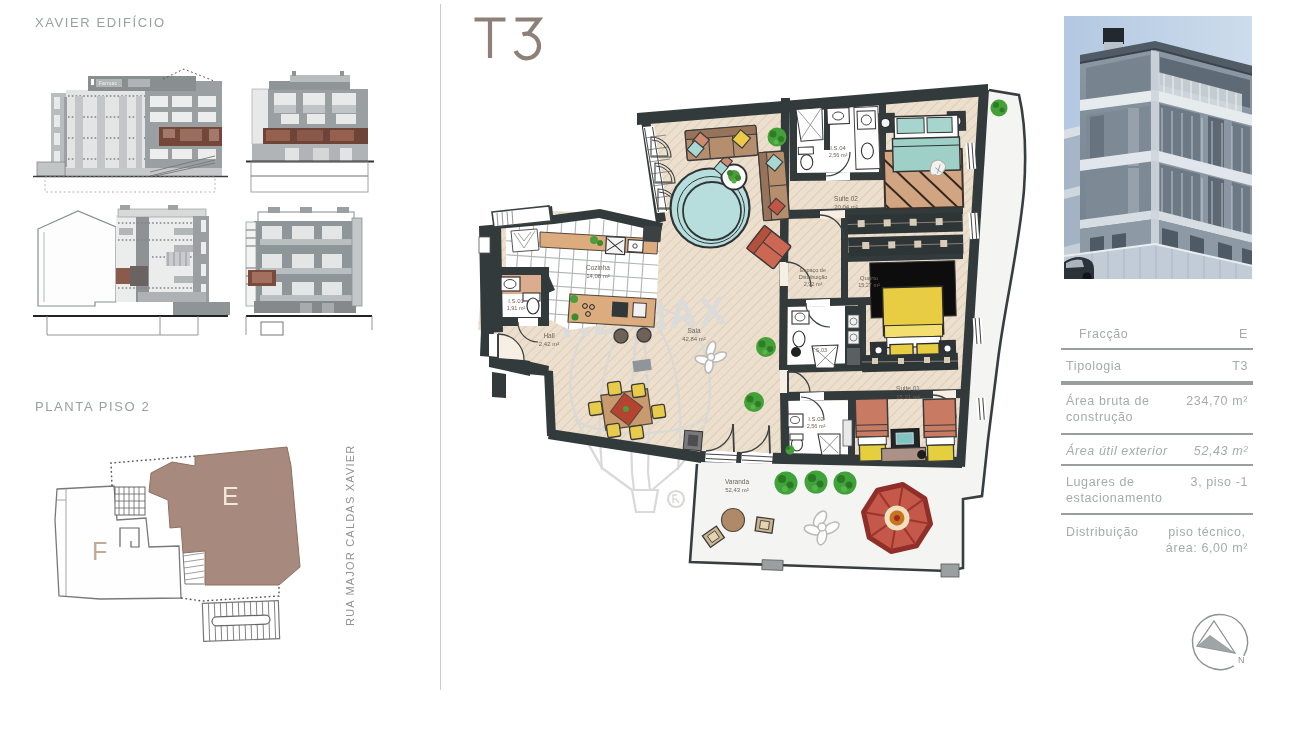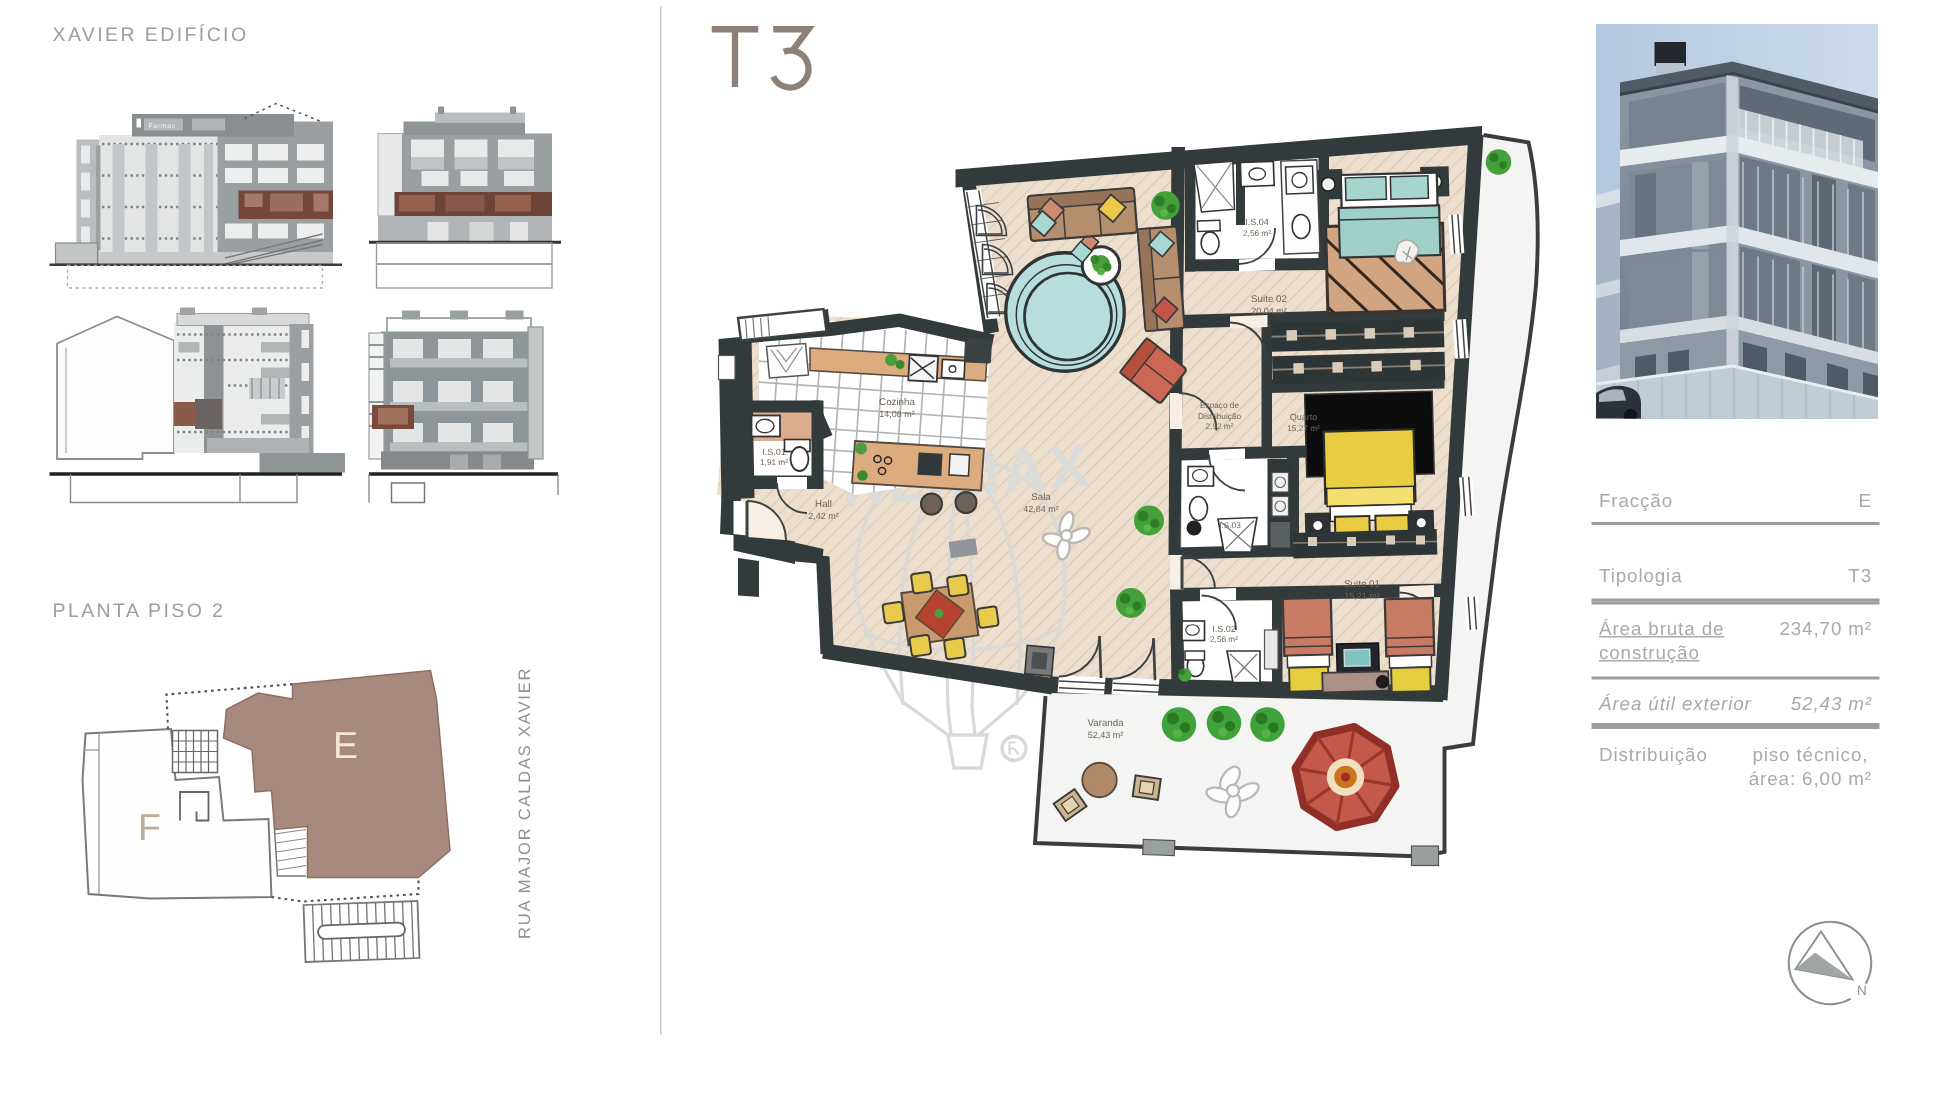--- a/index.html
+++ b/index.html
@@ -965,32 +965,33 @@
 <path d="M 1214,621 L 1235,653 L 1197,646 Z" fill="none" stroke="#8d9192" stroke-width="1.3"></path>
 
 <path d="M 1197,646 L 1235,653 L 1210,635 Z" fill="#9fa4a5"></path>
 
 <text x="1238" y="663" fill="#8d9192" font-size="9" font-family="Liberation Sans, sans-serif">N</text>
 </g>
 </svg>
 
 <div class="abs" id="table" style="left:1061px;top:319px;width:192px;font-size:12.5px;color:#a7abab;letter-spacing:0.6px;line-height:16px;">
 
-<div style="padding:7px 5px 0 5px;height:29px;"><span>Fracção</span><span style="float:right">E</span></div>
+<div style="padding:7px 5px 0 5px;height:29px;margin-left:13px;"><span>Fracção</span><span style="float:right">E</span></div>
 <div style="height:2px;background:#9a9e9e;"></div>
 
-<div style="padding:8px 5px 0 5px;height:30.5px;margin-top:18px;"><span>Tipologia</span><span style="float:right">T3</span></div>
+<div style="padding:8px 5px 0 5px;height:30.5px;"><span>Tipologia</span><span style="float:right">T3</span></div>
 <div style="height:2px;background:#9a9e9e;"></div>
 
 <div style="height:2px;background:#9a9e9e;"></div>
 
-<div style="padding:8px 5px 0 5px;height:48px;"><span style="display:inline-block;width:108px;vertical-align:top;text-decoration:underline;">Área bruta de construção</span><span style="float:right">234,70 m²</span></div>
+<div style="padding:8px 5px 0 5px;height:48px;"><span style="display:inline-block;width:108px;vertical-align:top;">Área bruta de construção</span><span style="float:right">234,70 m²</span></div>
 <div style="height:2px;background:#9a9e9e;"></div>
 
 <div style="padding:8px 5px 0 5px;height:29px;font-style:italic;"><span>Área útil exterior</span><span style="float:right">52,43 m²</span></div>
 <div style="height:2px;background:#9a9e9e;"></div>
 
+<div style="padding:8px 5px 0 5px;height:47px;"><span style="display:inline-block;width:108px;vertical-align:top;">Lugares de estacionamento</span><span style="float:right">3, piso -1</span></div>
 <div style="height:2px;background:#9a9e9e;"></div>
 
 <div style="padding:9px 5px 0 5px;"><span>Distribuição</span><span style="float:right;text-align:center;">piso técnico,<br>área: 6,00 m²</span></div>
 </div>
 
 </div>
 
 </body></html>

